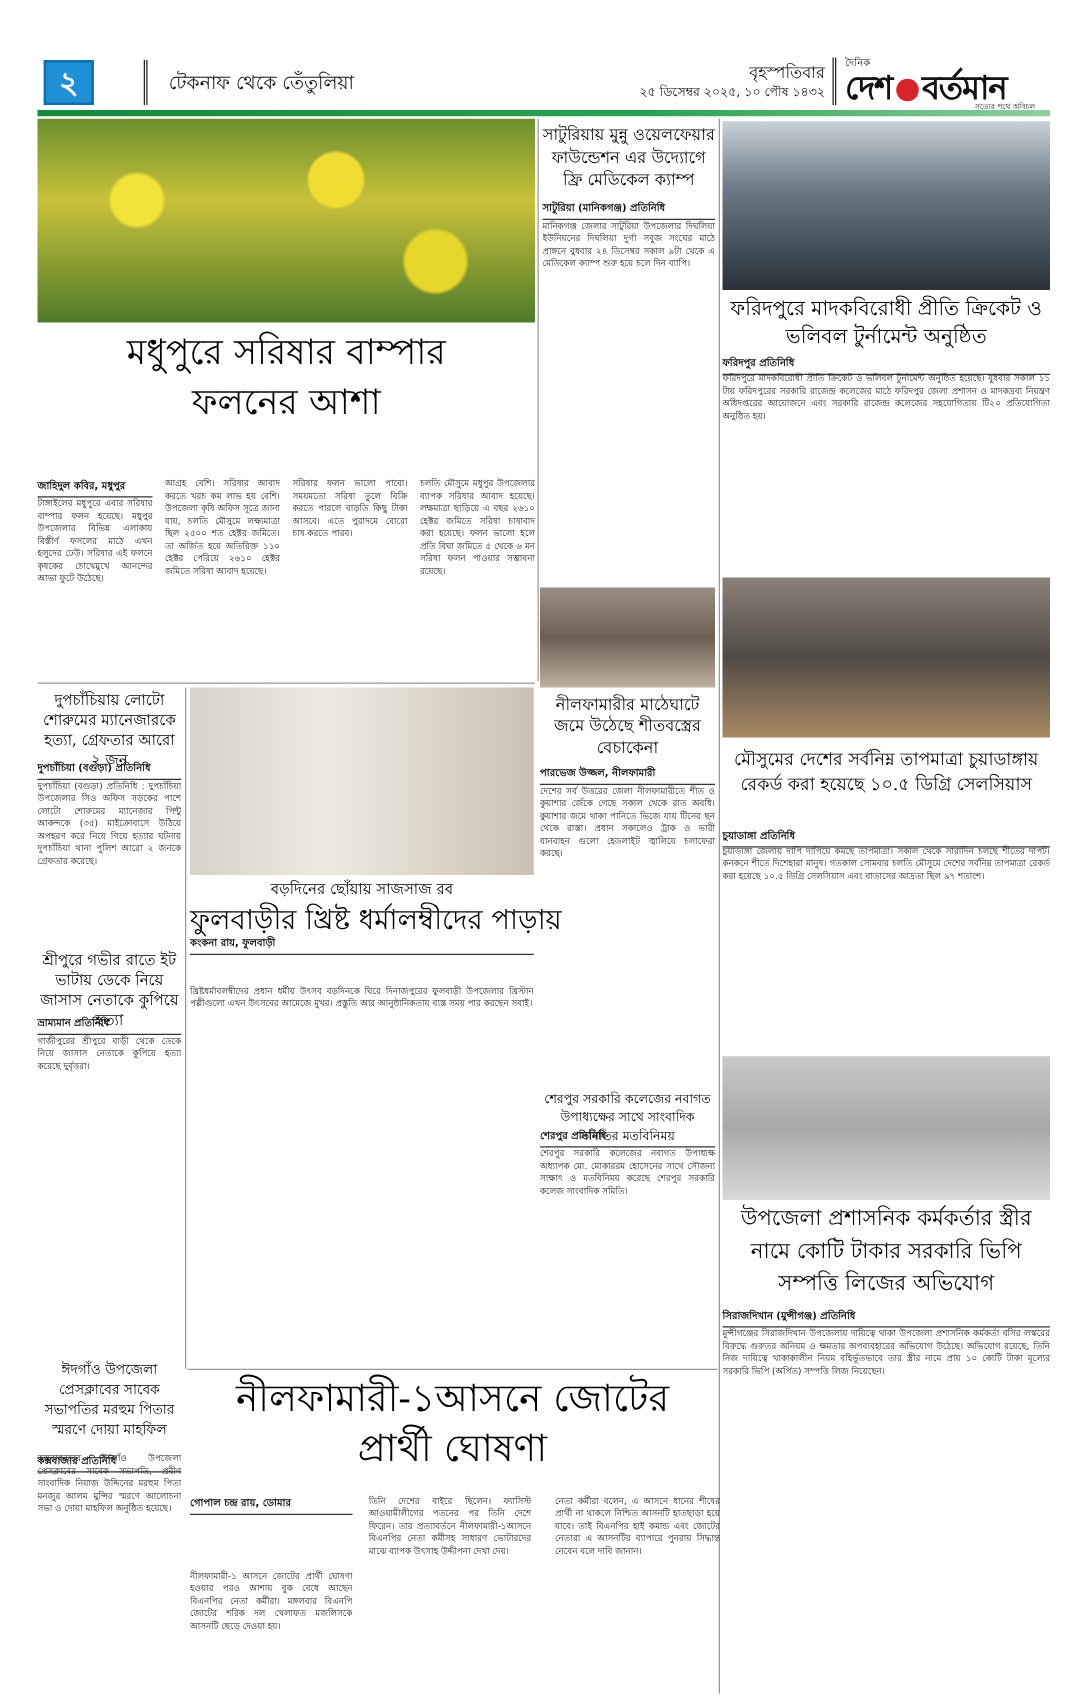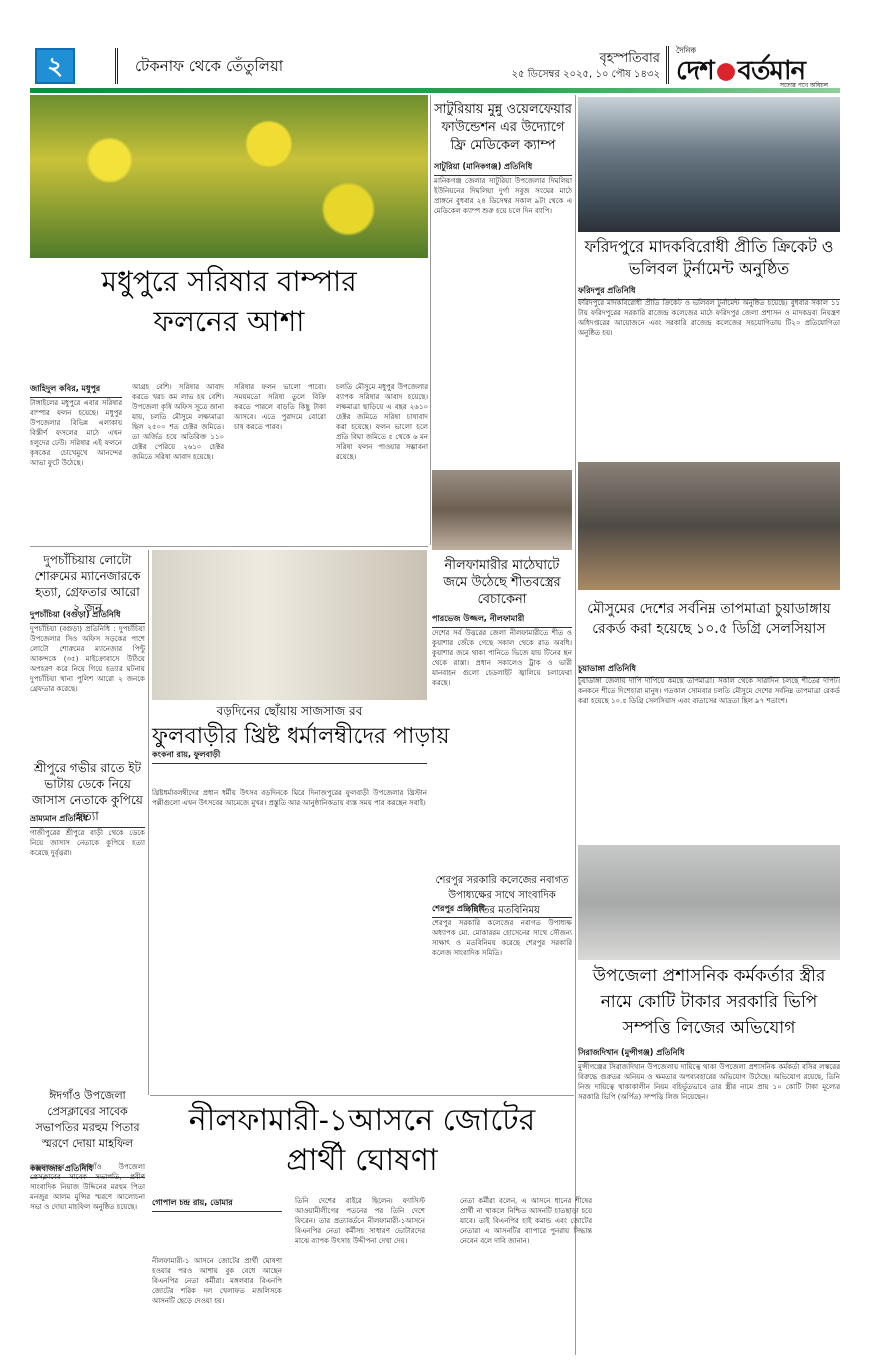--- a/index.html
+++ b/index.html
@@ -100,17 +100,17 @@
 <div class="abs body-txt" style="left:30px;top:1162px;width:115px;height:195px;overflow:hidden;">কক্সবাজারের ঈদগাঁও উপজেলা প্রেসক্লাবের সাবেক সভাপতি, প্রবীণ সাংবাদিক নিয়াজ উদ্দিনের মরহুম পিতা মনজুর আলম মুন্সির স্মরণে আলোচনা সভা ও দোয়া মাহফিল অনুষ্ঠিত হয়েছে।</div>
 
 <div class="abs hrule" style="left:150px;top:1095px;width:424px;"></div>
 <div class="abs headline" style="left:152px;top:1100px;width:420px;font-size:30px;line-height:40px;">
   <div>নীলফামারী-১আসনে জোটের</div>
   <div>প্রার্থী ঘোষণা</div>
 </div>
 <div class="abs byline" style="left:152px;top:1196px;width:130px;">গোপাল চন্দ্র রায়, ডোমার</div>
 <div class="abs body-txt" style="left:152px;top:1256px;width:130px;height:145px;overflow:hidden;">নীলফামারী-১ আসনে জোটের প্রার্থী ঘোষণা হওয়ার পরও আশায় বুক বেধে আছেন বিএনপির নেতা কর্মীরা। মঙ্গলবার বিএনপি জোটের শরিক দল খেলাফত মজলিসকে আসনটি ছেড়ে দেওয়া হয়।</div>
 <div class="abs body-txt" style="left:295px;top:1196px;width:130px;height:160px;overflow:hidden;">তিনি দেশের বাইরে ছিলেন। ফ্যাসিস্ট আওয়ামীলীগের পতনের পর তিনি দেশে ফিরেন। তার প্রত্যাবর্তনে নীলফামারী-১আসনে বিএনপির নেতা কর্মীসহ সাধারণ ভোটারদের মাঝে ব্যাপক উৎসাহ উদ্দীপনা দেখা দেয়।</div>
-<div class="abs body-txt" style="left:460px;top:1196px;width:132px;height:160px;overflow:hidden;">নেতা কর্মীরা বলেন, এ আসনে ধানের শীষের প্রার্থী না থাকলে নিশ্চিত আসনটি হাতছাড়া হয়ে যাবে। তাই বিএনপির হাই কমান্ড এবং জোটের নেতারা এ আসনটির ব্যাপারে পুনরায় সিদ্ধান্ত নেবেন বলে দাবি জানান।</div>
+<div class="abs body-txt" style="left:444px;top:1196px;width:132px;height:160px;overflow:hidden;">নেতা কর্মীরা বলেন, এ আসনে ধানের শীষের প্রার্থী না থাকলে নিশ্চিত আসনটি হাতছাড়া হয়ে যাবে। তাই বিএনপির হাই কমান্ড এবং জোটের নেতারা এ আসনটির ব্যাপারে পুনরায় সিদ্ধান্ত নেবেন বলে দাবি জানান।</div>
 
 <div class="abs headline" style="left:578px;top:962px;width:262px;font-size:17px;line-height:26px;">উপজেলা প্রশাসনিক কর্মকর্তার স্ত্রীর নামে কোটি টাকার সরকারি ভিপি সম্পত্তি লিজের অভিযোগ</div>
 <div class="abs byline" style="left:578px;top:1046px;width:262px;">সিরাজদিখান (মুন্সীগঞ্জ) প্রতিনিধি</div>
 <div class="abs body-txt" style="left:578px;top:1062px;width:262px;height:295px;overflow:hidden;">মুন্সীগঞ্জের সিরাজদিখান উপজেলায় দায়িত্বে থাকা উপজেলা প্রশাসনিক কর্মকর্তা বসির লস্করের বিরুদ্ধে গুরুতর অনিয়ম ও ক্ষমতার অপব্যবহারের অভিযোগ উঠেছে। অভিযোগ রয়েছে, তিনি নিজ দায়িত্বে থাকাকালীন নিয়ম বহির্ভূতভাবে তার স্ত্রীর নামে প্রায় ১০ কোটি টাকা মূল্যের সরকারি ভিপি (অর্পিত) সম্পত্তি লিজ নিয়েছেন।</div>
 
 </body></html>

